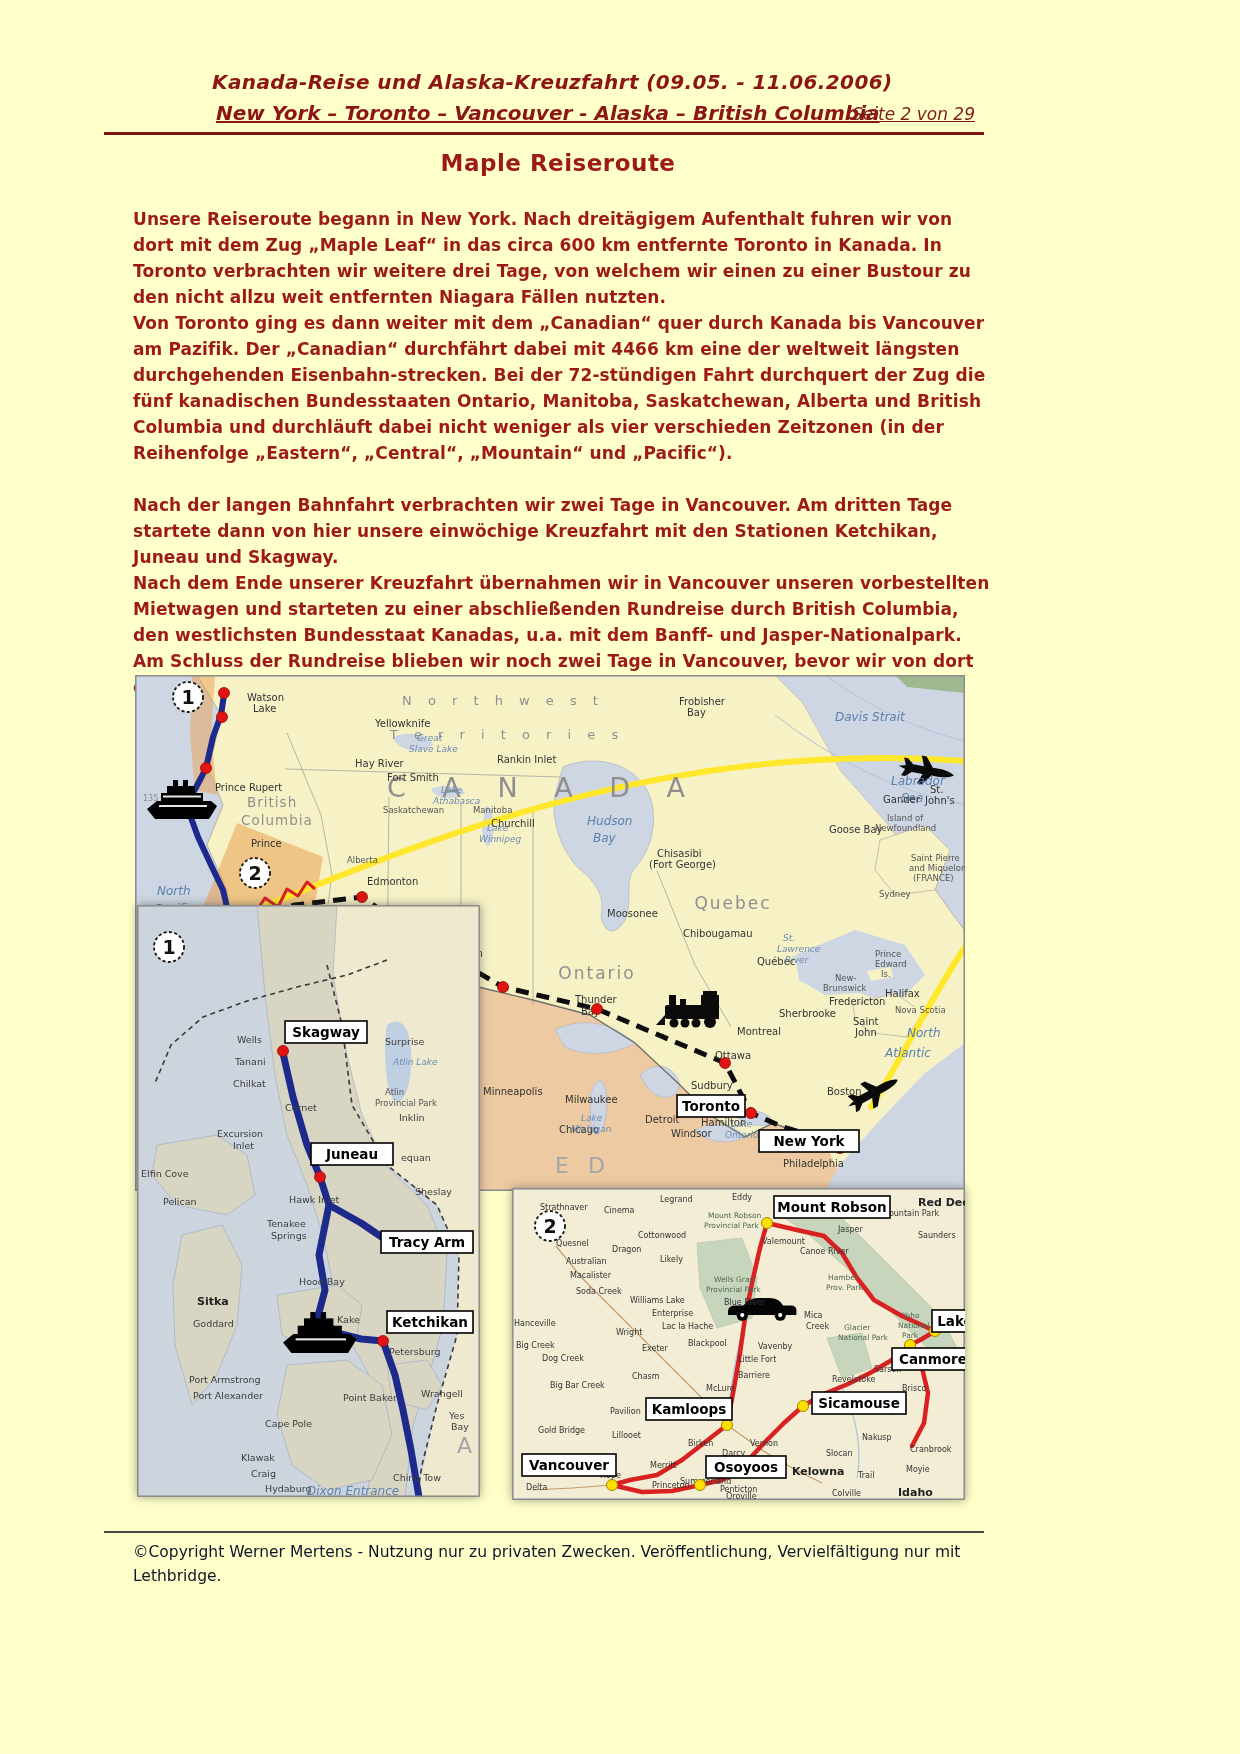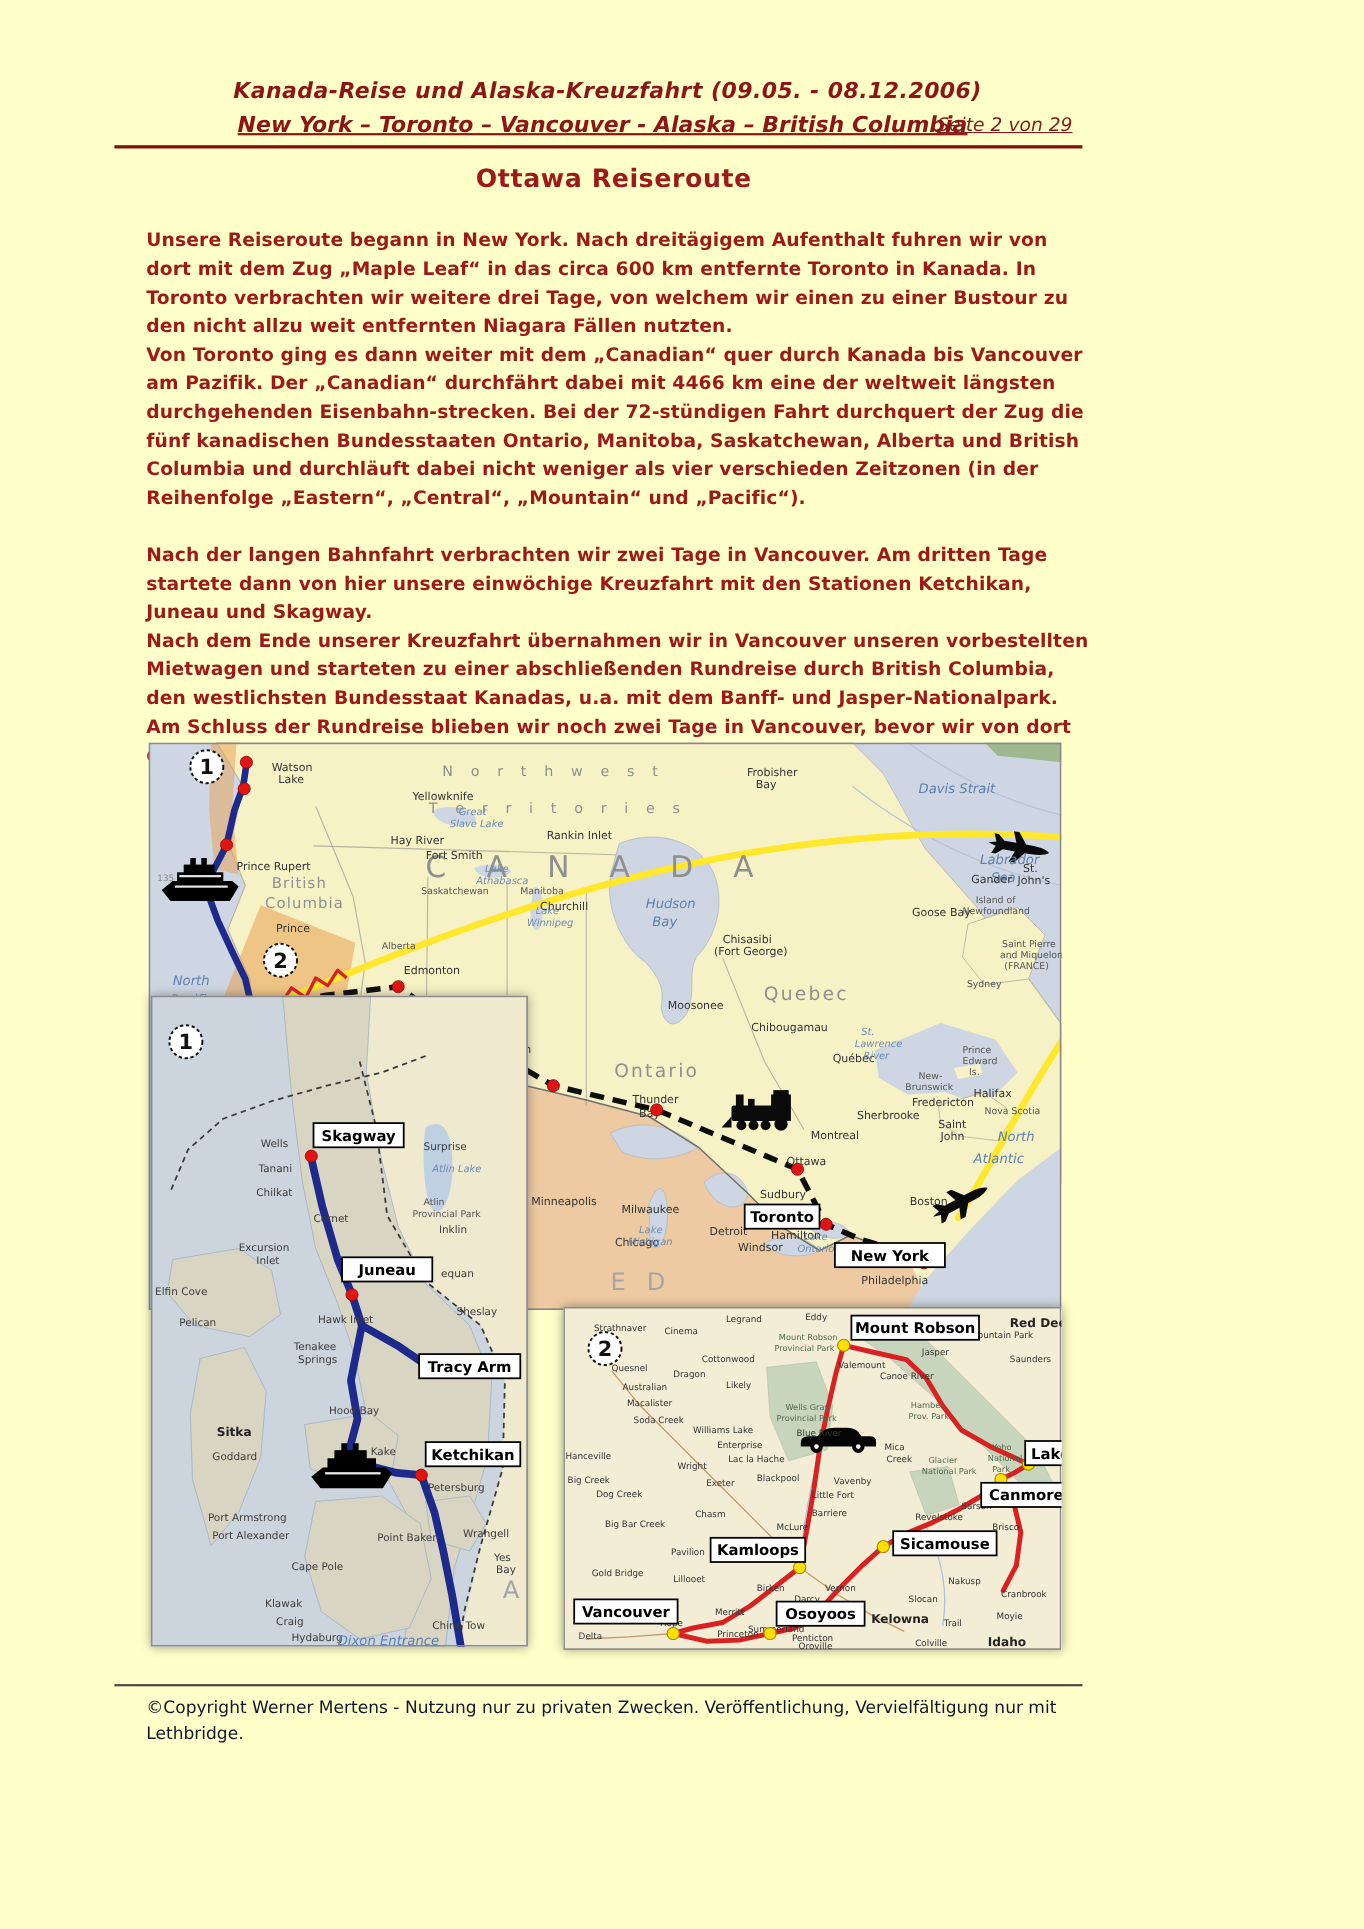--- a/index.html
+++ b/index.html
@@ -59,26 +59,26 @@
   .bdash{fill:none;stroke:#3a3a3a;stroke-width:1.6;stroke-dasharray:5 4;}
   .road2{fill:none;stroke:#c59b6b;stroke-width:1.2;}
   .riv{fill:none;stroke:#a9c4dd;stroke-width:1.2;}
   .mapborder{fill:none;stroke:#8a8a8a;stroke-width:1.5;}
 </style>
 </head>
 <body>
 
 <div class="page">
 
-  <div class="hdr1">Kanada-Reise und Alaska-Kreuzfahrt  (09.05. - 08.12.2006)</div>
+  <div class="hdr1">Kanada-Reise und Alaska-Kreuzfahrt  (09.05. - 11.06.2006)</div>
   <div class="hdr2">New York – Toronto – Vancouver - Alaska – British Columbia</div>
   <div class="pageinfo">Seite 2 von 29</div>
   <div class="hrule"></div>
 
-  <div class="title">Ottawa Reiseroute</div>
+  <div class="title">Maple Reiseroute</div>
 
   <div class="bodytext">
     <p>Unsere Reiseroute begann in New York. Nach dreitägigem Aufenthalt fuhren wir von dort mit dem Zug „Maple Leaf“ in das circa 600 km entfernte Toronto in Kanada. In Toronto verbrachten wir weitere drei Tage, von welchem wir einen zu einer Bustour zu den nicht allzu weit entfernten Niagara Fällen nutzten.</p>
     <p>Von Toronto ging es dann weiter mit dem „Canadian“ quer durch Kanada bis Vancouver am Pazifik. Der „Canadian“ durchfährt dabei mit 4466 km eine der weltweit längsten durchgehenden Eisenbahn-strecken. Bei der 72-stündigen Fahrt durchquert der Zug die fünf kanadischen Bundesstaaten Ontario, Manitoba, Saskatchewan, Alberta und British Columbia und durchläuft dabei nicht weniger als vier verschieden Zeitzonen (in der Reihenfolge „Eastern“, „Central“, „Mountain“ und „Pacific“).</p>
     <p class="gap">Nach der langen Bahnfahrt verbrachten wir zwei Tage in Vancouver. Am dritten Tage startete dann von hier unsere einwöchige Kreuzfahrt mit den Stationen Ketchikan, Juneau und Skagway.</p>
     <p>Nach dem Ende unserer Kreuzfahrt übernahmen wir in Vancouver unseren vorbestellten Mietwagen und starteten zu einer abschließenden Rundreise durch British Columbia, den westlichsten Bundesstaat Kanadas, u.a. mit dem Banff- und Jasper-Nationalpark. Am Schluss der Rundreise blieben wir noch zwei Tage in Vancouver, bevor wir von dort den Rückflug in die Heimat antraten.</p>
   </div>
 
   <div class="map-wrap">
 

